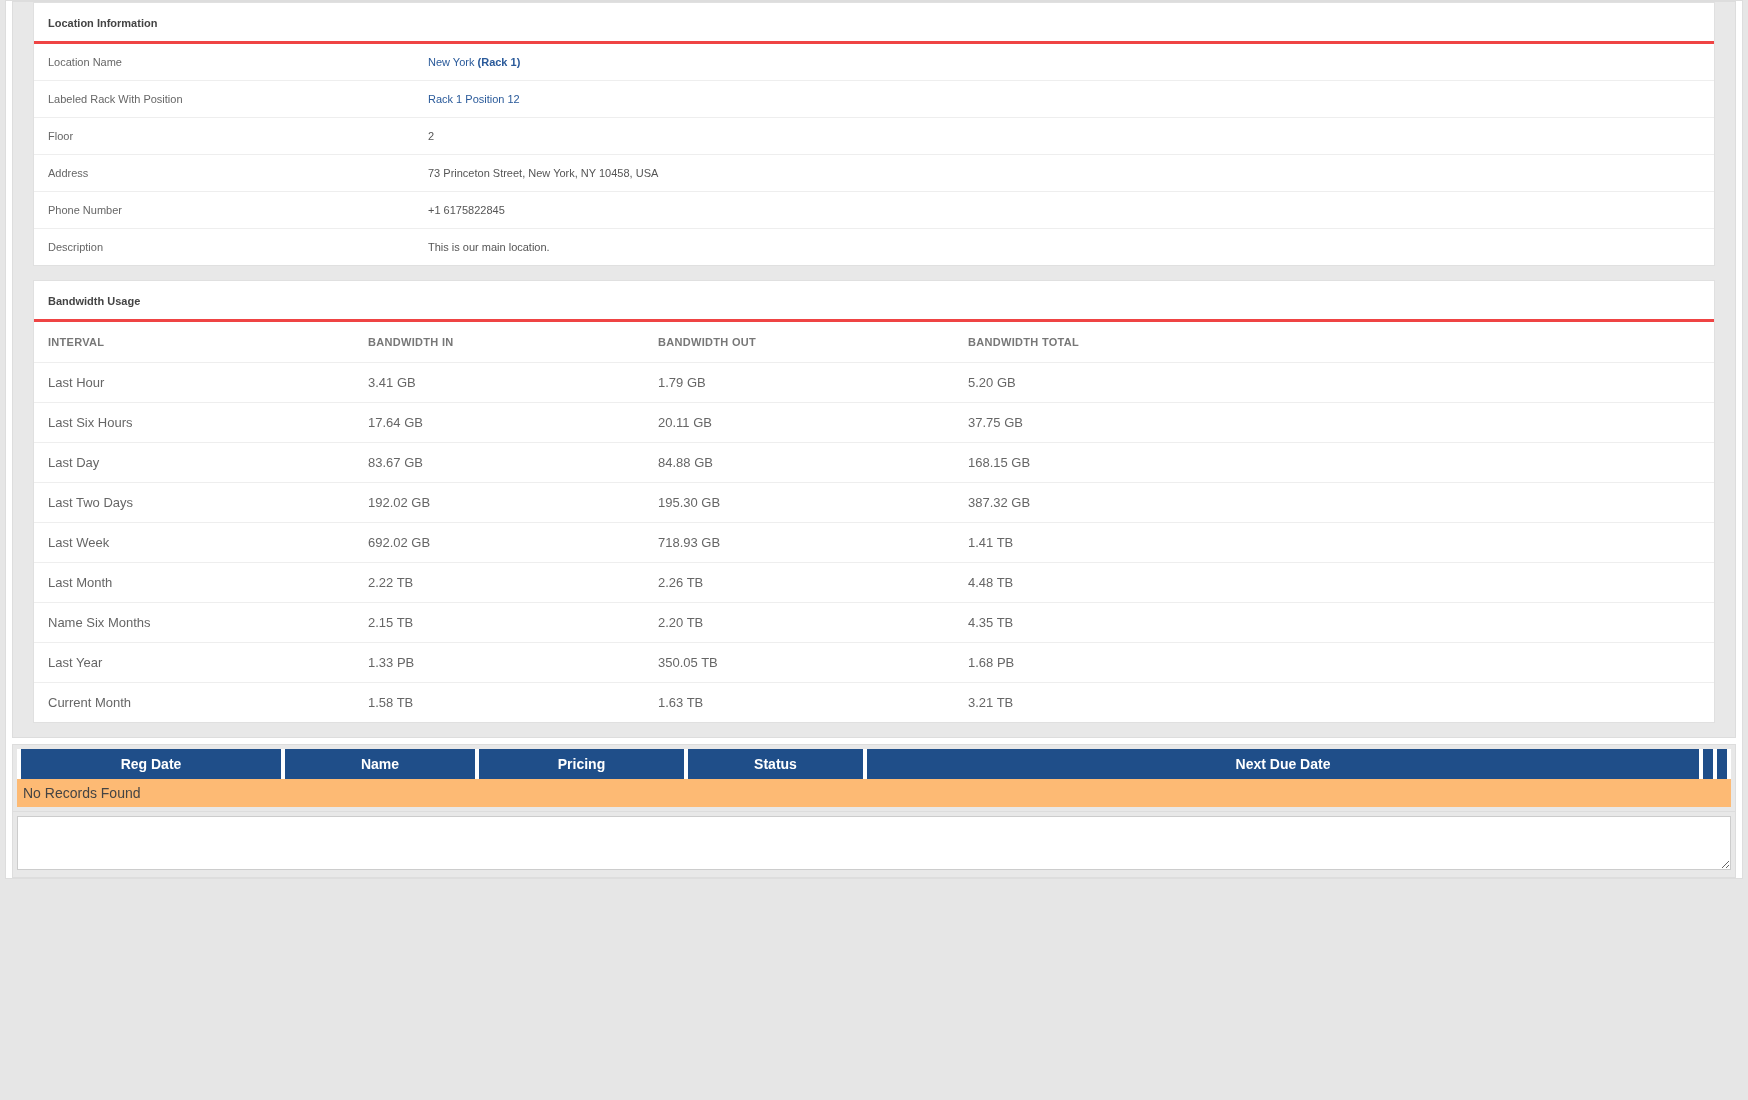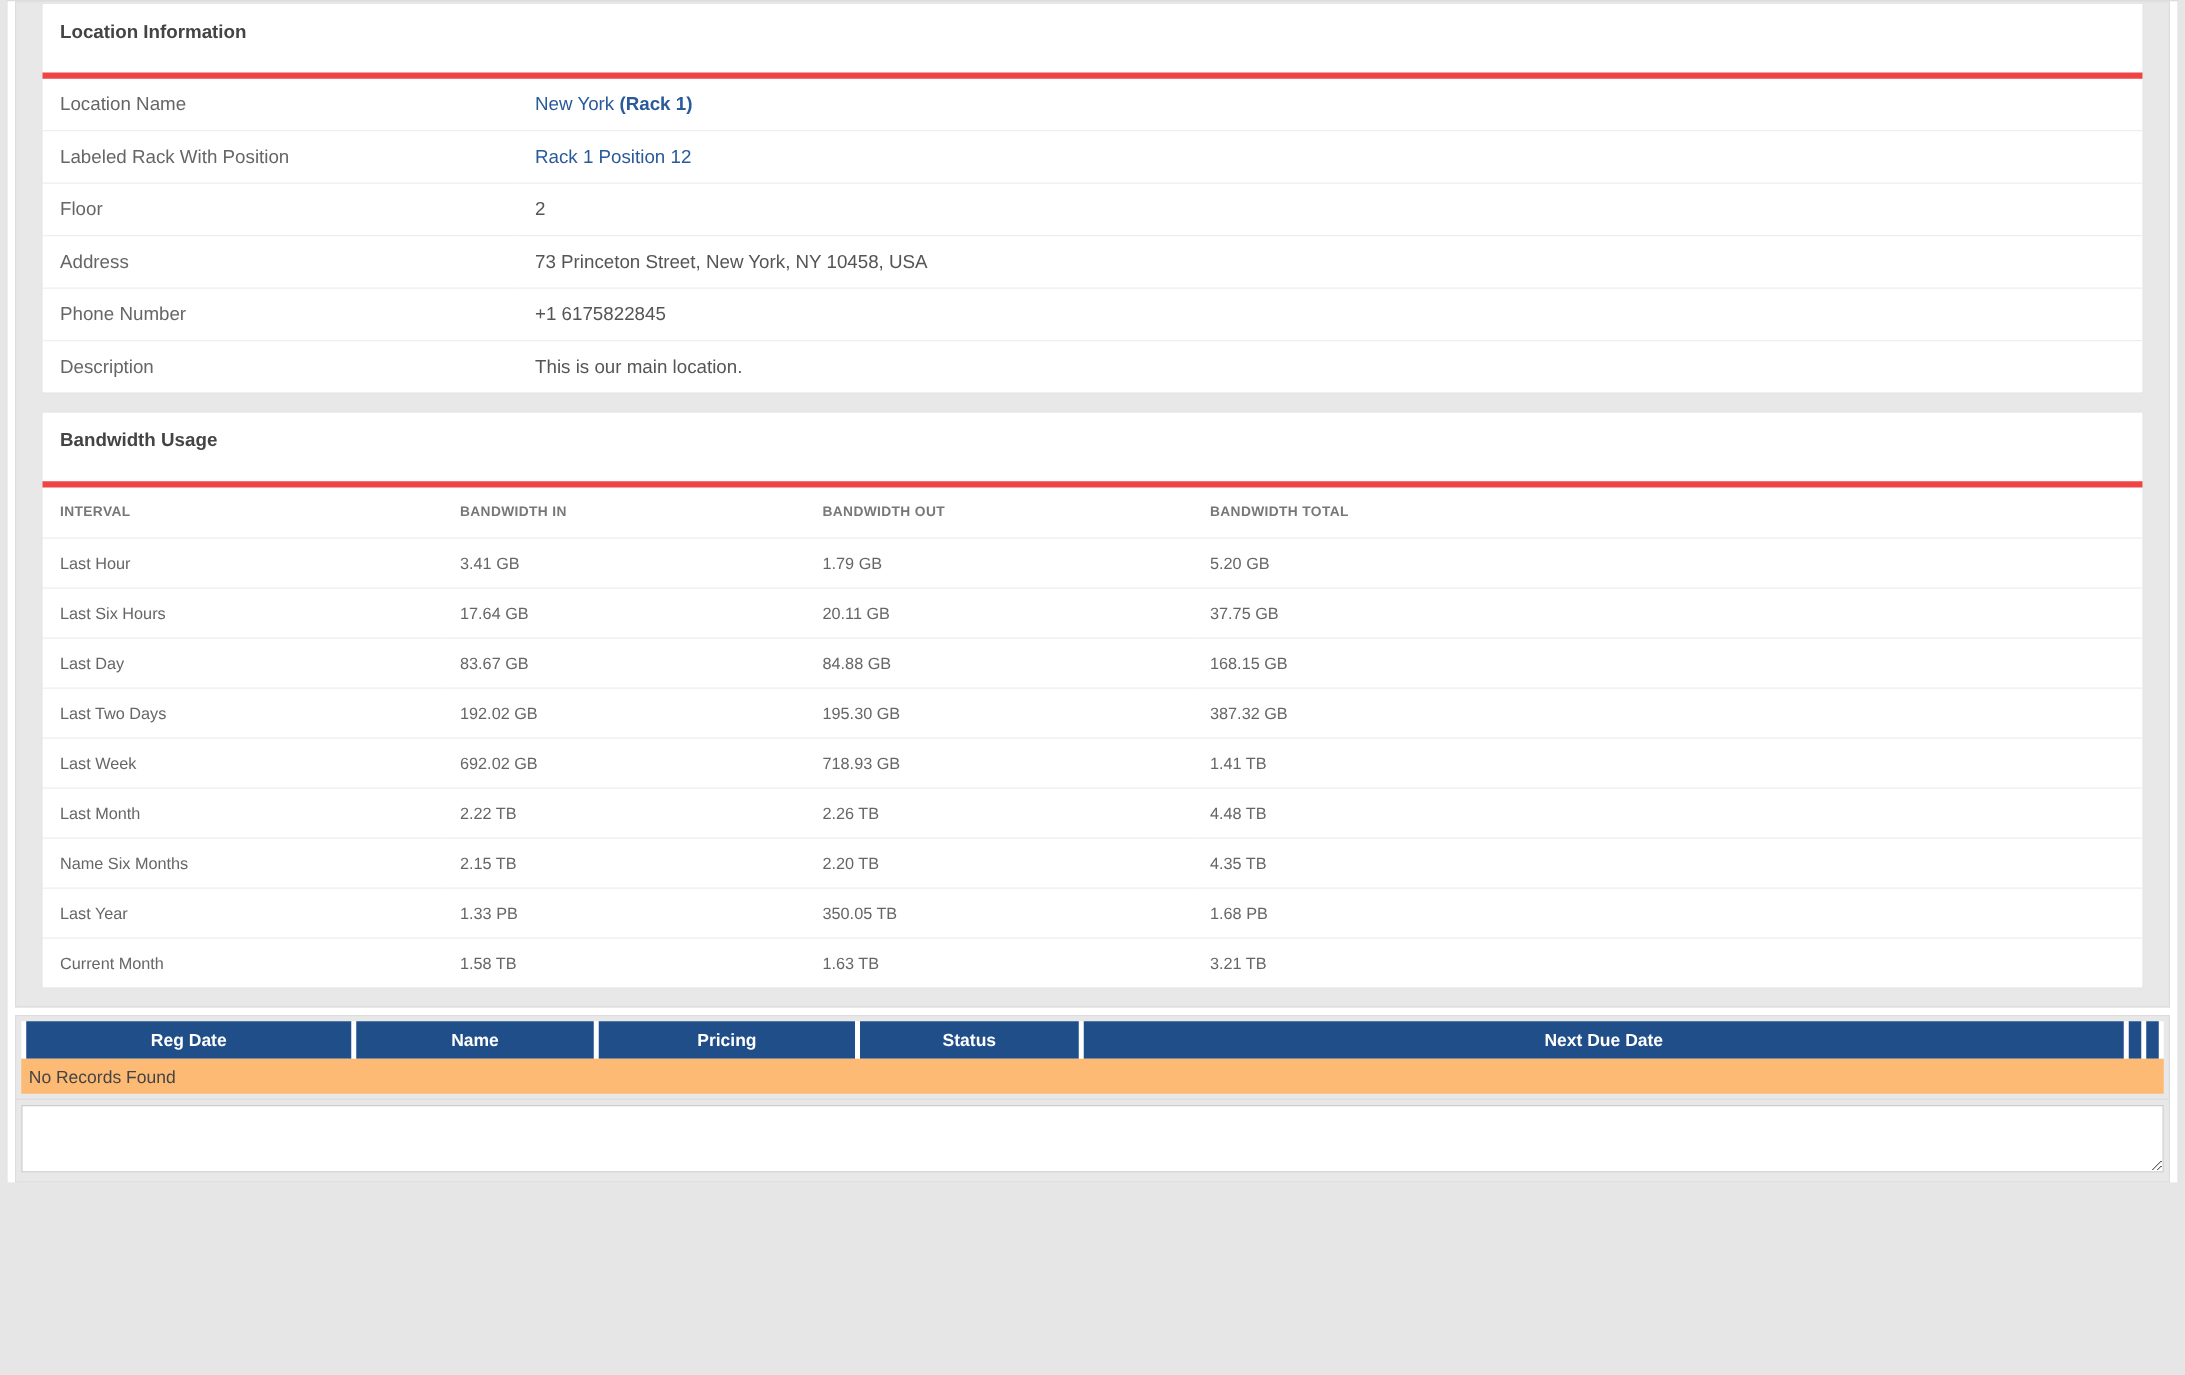--- a/index.html
+++ b/index.html
@@ -25,35 +25,35 @@
   }
   .inner-pad {
     padding: 0 20px;
   }
   .panel {
     background: #fff;
     border: 1px solid #e0e0e0;
     margin-bottom: 14px;
   }
   .panel-header {
-    padding: 14px 14px 24px 14px;
-    border-bottom: 5px solid #ef4444;
-    font-size: 15px;
+    padding: 14px 14px 12px 14px;
+    border-bottom: 3px solid #ef4444;
+    font-size: 11px;
     font-weight: 600;
     color: #444;
   }
   .kv-table {
     width: 100%;
     border-collapse: collapse;
   }
   .kv-table tr { border-bottom: 1px solid #eee; }
   .kv-table tr:last-child { border-bottom: none; }
   .kv-table td {
     padding: 12px 14px;
-    font-size: 15px;
+    font-size: 11px;
     color: #666;
     vertical-align: middle;
   }
   .kv-table td.k { width: 380px; }
   .kv-table td.v { color: #555; }
   .bw-table {
     width: 100%;
     border-collapse: collapse;
   }
   .bw-table th {

